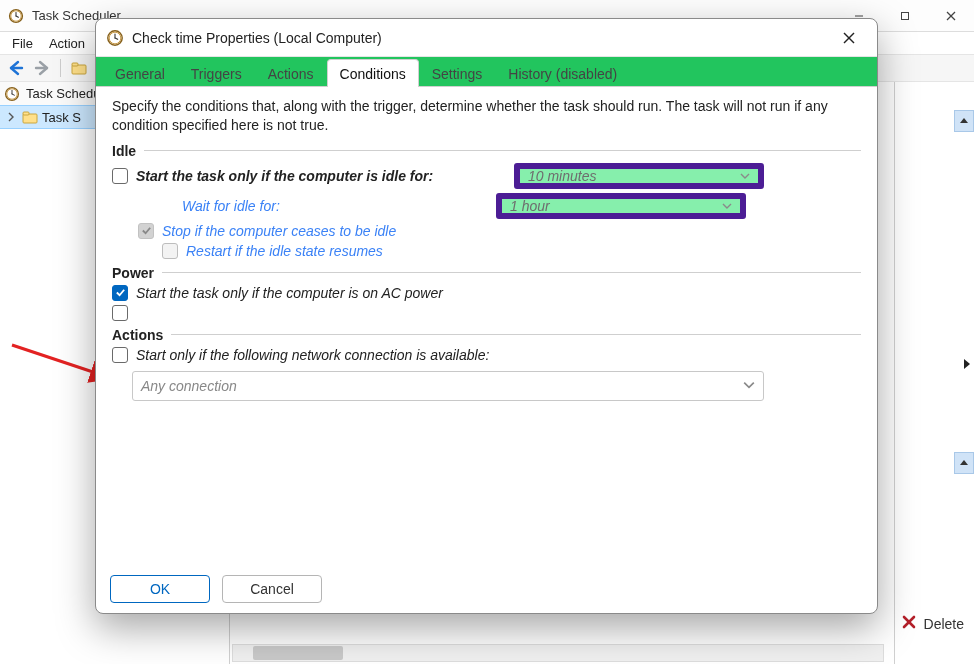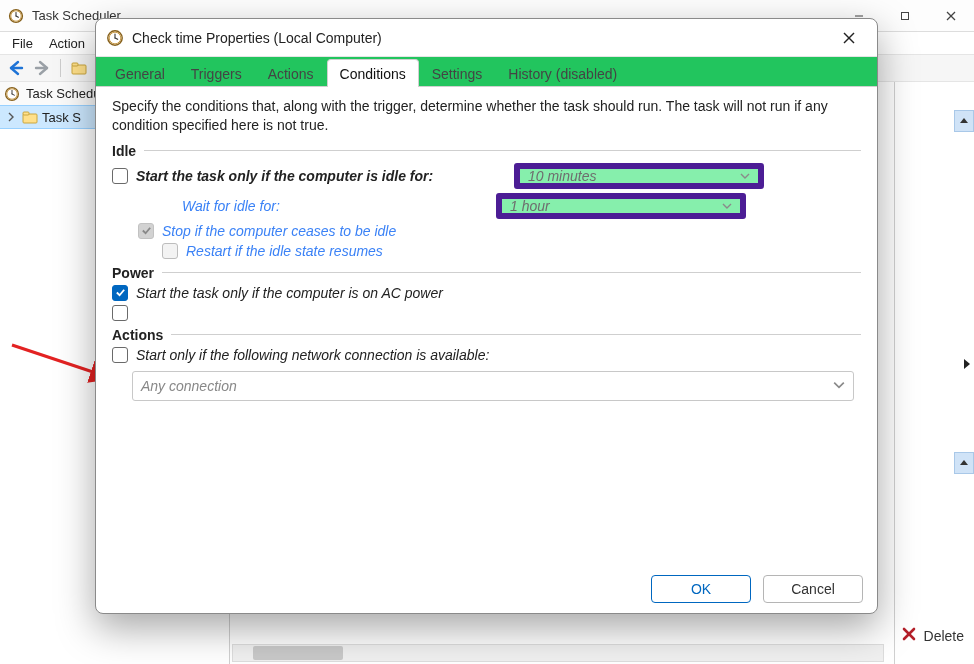--- a/index.html
+++ b/index.html
@@ -81,21 +81,21 @@
     background:#d0e3f7; border:1px solid #a9c8e8;
     display:flex; align-items:center; justify-content:center;
   }
   .actions-scroll-bottom {
     position:absolute; right:0; top:370px; width:20px; height:22px;
     background:#d0e3f7; border:1px solid #a9c8e8;
     display:flex; align-items:center; justify-content:center;
   }
   .actions-del {
     position:absolute; right:10px; top:615px; display:flex; align-items:center; gap:8px;
-    font-size:14px; color:#333;margin-top:12px;
+    font-size:14px; color:#333;
   }
   .actions-del .xicon { color:#b4202a; font-weight:bold; font-size:16px;}
 
   .bottom-hscroll {
     position:absolute; left:232px; right:90px; bottom:2px; height:18px;
     background:#f0f0f0; border:1px solid #ddd;
   }
   .bottom-hscroll .thumb {
     position:absolute; left:20px; top:1px; width:90px; height:14px;
     background:#c9c9c9; border-radius:2px;
@@ -182,26 +182,26 @@
   .field-label-right { width:370px; }
 
   .combo {
     display:flex; align-items:center; justify-content:space-between;
     width:250px; height:26px; padding:0 8px;
     background:#86efac; border:6px solid #4c1d95; border-radius:3px;
     color:#6e6e6e; font-size:14px;
   }
   .combo .chev { color:#8a8a8a; }
   .combo.wide {
-    width:722px; background:#fff; border:1px solid #c8c8c8; color:#888;
+    width:632px; background:#fff; border:1px solid #c8c8c8; color:#888;
     height:30px;
   }
 
   .dialog-footer {
-    height:48px; display:flex; justify-content:flex-end; align-items:center; gap:12px;
+    height:48px; display:flex; justify-content:flex-start; align-items:center; gap:12px;
     padding:0 14px;
   }
   .btn {
     min-width:100px; height:28px; border-radius:4px; font-size:14px;
     display:flex; align-items:center; justify-content:center;
   }
   .btn.primary { background:#fff; border:1.5px solid #0067c0; color:#0067c0;}
   .btn.secondary { background:#fff; border:1px solid #b5b5b5; color:#333;}
 
 </style>

